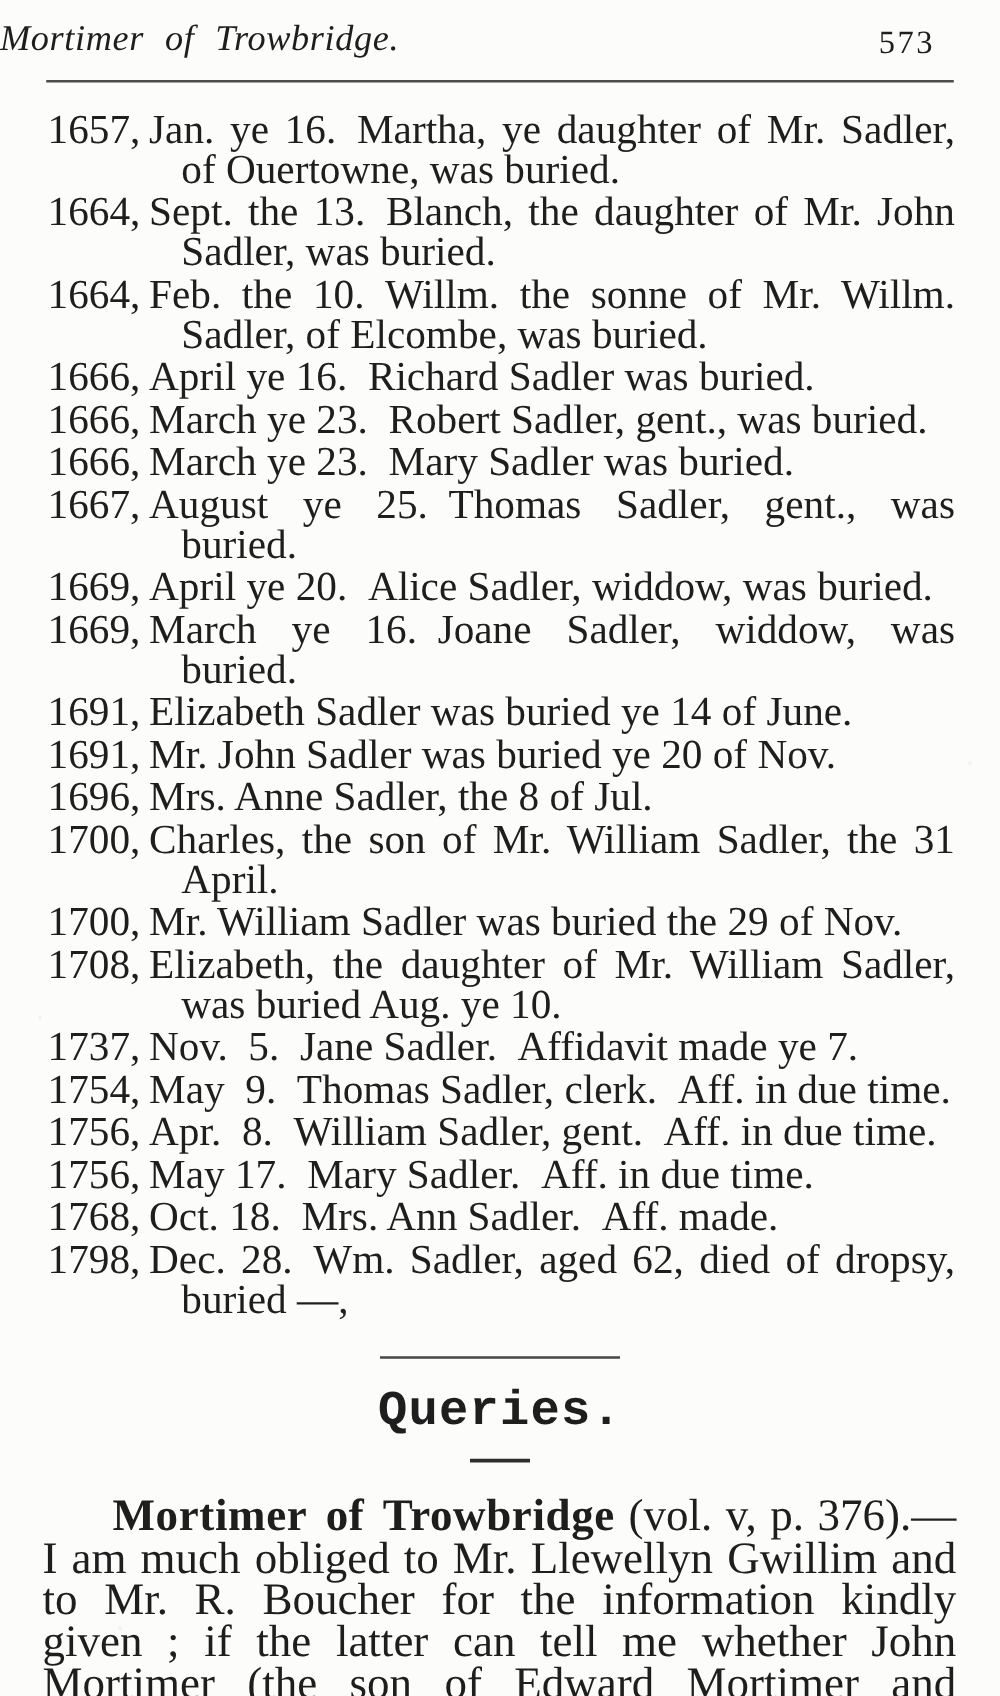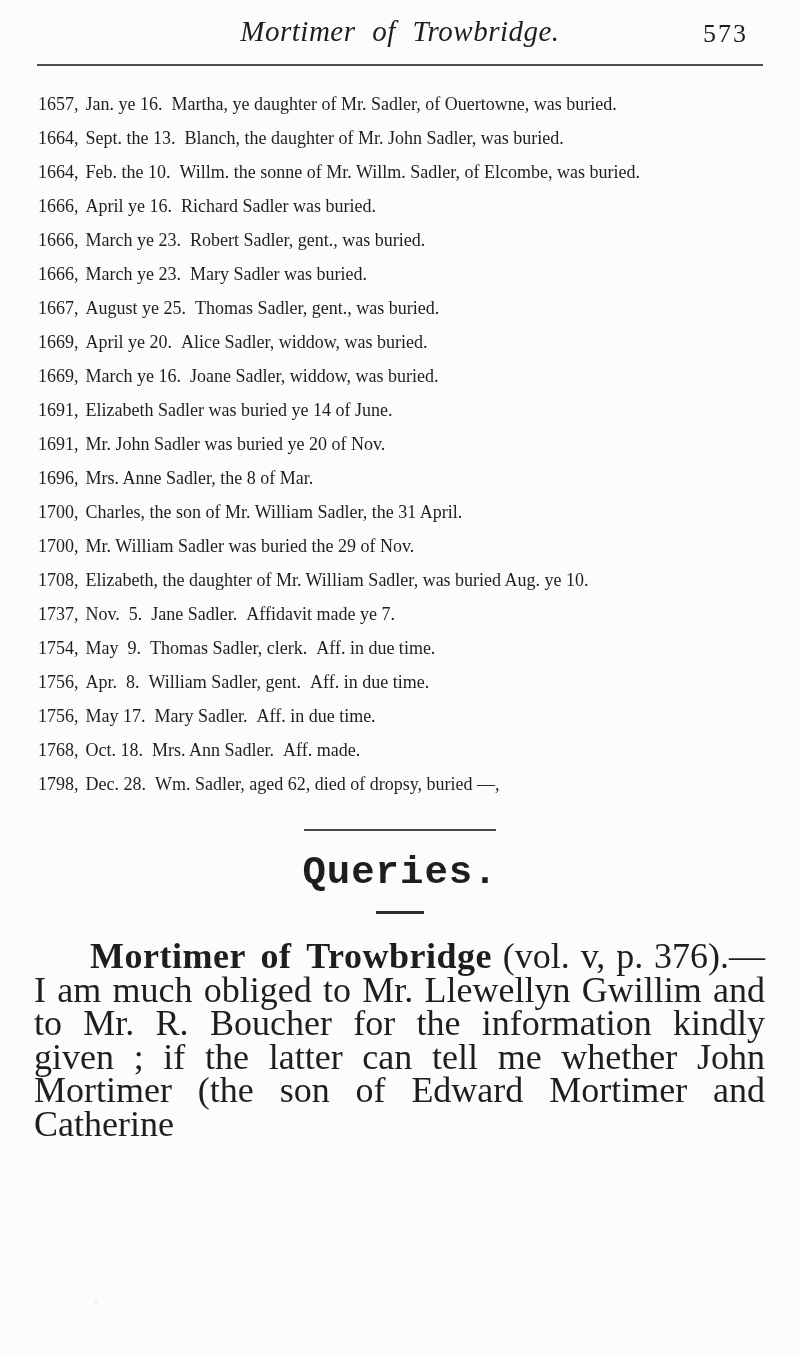--- a/index.html
+++ b/index.html
@@ -20,21 +20,21 @@
     font-family: "Liberation Serif", serif;
     color: #1e1e1e;
   }
   
   .page-header {
     position: relative;
     padding-top: 15px;
     height: 42px;
   }
   .header-title {
-    text-align: center;
+    text-align: left;
     font-style: italic;
     font-size: 29px;
     letter-spacing: 0.5px;
     word-spacing: 9px;
   }
   .page-number {
     position: absolute;
     top: 19px;
     right: 52px;
     font-size: 26px;
@@ -46,21 +46,21 @@
     border: 0;
     border-top: 2px solid #4c4c4c;
   }
   
   .records {
     margin-top: 22px;
     padding: 0 36px 0 38px;
   }
   .record {
     margin: 0 0 2px 0;
-    font-size: 18px;
+    font-size: 33px;
     line-height: 32px;
     text-align: justify;
     padding-left: 107px;
     text-indent: -107px;
   }
   .record .year {
     padding-right: 7px;
   }
   
   .section-divider {
@@ -126,21 +126,21 @@
 
     <p class="record"><span class="year">1669,</span><span>April ye 20. Alice Sadler, widdow, was buried.</span></p>
 
     <p class="record"><span class="year">1669,</span><span>March ye 16. Joane Sadler, widdow, was buried.</span></p>
 
 
     <p class="record"><span class="year">1691,</span><span>Elizabeth Sadler was buried ye 14 of June.</span></p>
 
     <p class="record"><span class="year">1691,</span><span>Mr. John Sadler was buried ye 20 of Nov.</span></p>
 
-    <p class="record"><span class="year">1696,</span><span>Mrs. Anne Sadler, the 8 of Mar.</span></p>
+    <p class="record"><span class="year">1696,</span><span>Mrs. Anne Sadler, the 8 of Jul.</span></p>
 
     <p class="record"><span class="year">1700,</span><span>Charles, the son of Mr. William Sadler, the 31 April.</span></p>
 
     <p class="record"><span class="year">1700,</span><span>Mr. William Sadler was buried the 29 of Nov.</span></p>
 
 
     <p class="record"><span class="year">1708,</span><span>Elizabeth, the daughter of Mr. William Sadler, was buried Aug. ye 10.</span></p>
 
     <p class="record"><span class="year">1737,</span><span>Nov. 5. Jane Sadler. Affidavit made ye 7.</span></p>
 

